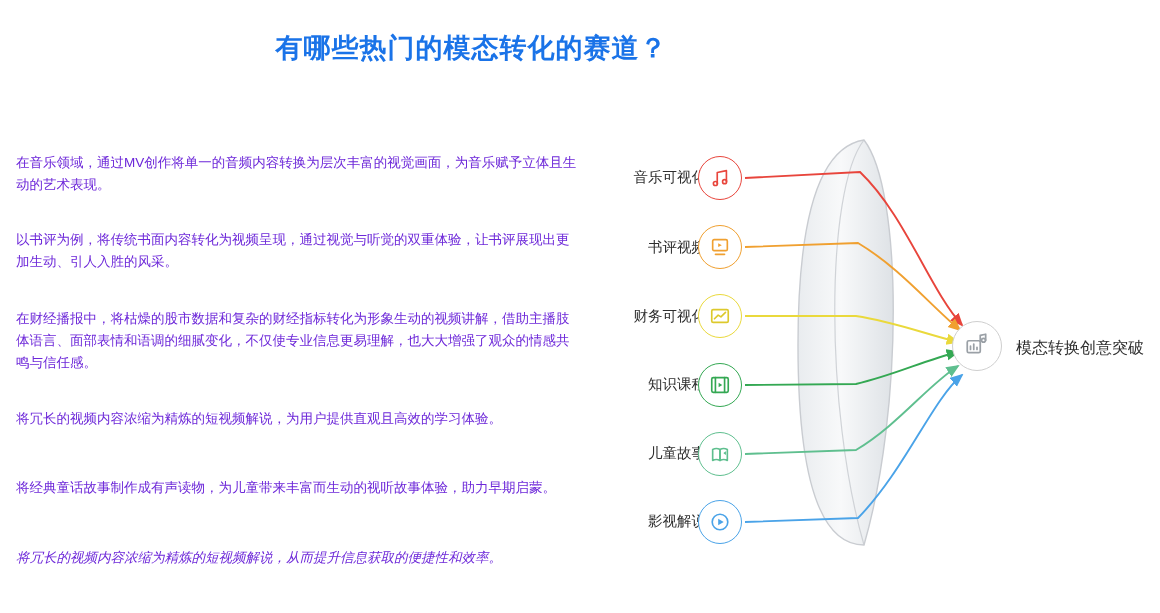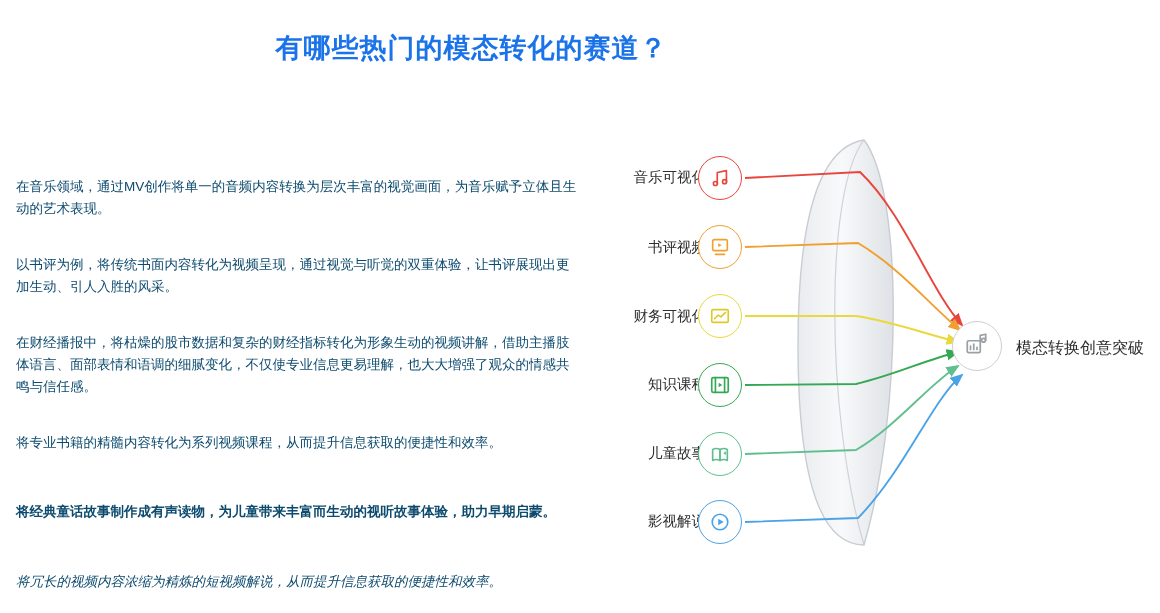--- a/index.html
+++ b/index.html
@@ -31,25 +31,24 @@
   
   #desc-col {
     position: absolute;
     left: 16px;
     top: 152px;
     width: 565px;
   }
   .desc-item {
     font-size: 13.5px;
     line-height: 22px;
-    color: #0c4a6e;
+    color: #6d28d9;
     margin-bottom: 0;
     position: absolute;
     width: 565px;
-    margin-top: 24px;
   }
 
   
   .node-label {
     position: absolute;
     width: 110px;
     text-align: right;
     font-size: 14.5px;
     color: #2e2e2e;
     line-height: 18px;
@@ -104,24 +103,24 @@
     white-space: nowrap;
   }
 </style>
 </head>
 <body>
 
 <div id="title">有哪些热门的模态转化的赛道？</div>
 
 <div id="desc-col">
   <div class="desc-item" style="top:0px;">在音乐领域，通过MV创作将单一的音频内容转换为层次丰富的视觉画面，为音乐赋予立体且生动的艺术表现。</div>
-  <div class="desc-item" style="top:78px;">以书评为例，将传统书面内容转化为视频呈现，通过视觉与听觉的双重体验，让书评展现出更加生动、引人入胜的风采。</div>
+  <div class="desc-item" style="top:78px;font-family:Liberation Mono, monospace;">以书评为例，将传统书面内容转化为视频呈现，通过视觉与听觉的双重体验，让书评展现出更加生动、引人入胜的风采。</div>
   <div class="desc-item" style="top:156px;">在财经播报中，将枯燥的股市数据和复杂的财经指标转化为形象生动的视频讲解，借助主播肢体语言、面部表情和语调的细腻变化，不仅使专业信息更易理解，也大大增强了观众的情感共鸣与信任感。</div>
-  <div class="desc-item" style="top:256px;">将专业书籍的精髓内容转化为系列视频课程，从而提升信息获取的便捷性和效率。</div>
-  <div class="desc-item" style="top:325px;font-weight:bold;">将经典童话故事制作成有声读物，为儿童带来丰富而生动的视听故事体验，助力早期启蒙。</div>
+  <div class="desc-item" style="top:256px;">将冗长的视频内容浓缩为精炼的短视频解说，为用户提供直观且高效的学习体验。</div>
+  <div class="desc-item" style="top:325px;">将经典童话故事制作成有声读物，为儿童带来丰富而生动的视听故事体验，助力早期启蒙。</div>
   <div class="desc-item" style="top:395px;font-style:italic;">将冗长的视频内容浓缩为精炼的短视频解说，从而提升信息获取的便捷性和效率。</div>
 </div>
 
 <div class="node-label" style="left:596px; top:168px;">音乐可视化</div>
 <div class="node-label" style="left:596px; top:238px;">书评视频</div>
 <div class="node-label" style="left:596px; top:307px;">财务可视化</div>
 <div class="node-label" style="left:596px; top:375px;">知识课程</div>
 <div class="node-label" style="left:596px; top:444px;">儿童故事</div>
 <div class="node-label" style="left:596px; top:512px;">影视解说</div>
 

